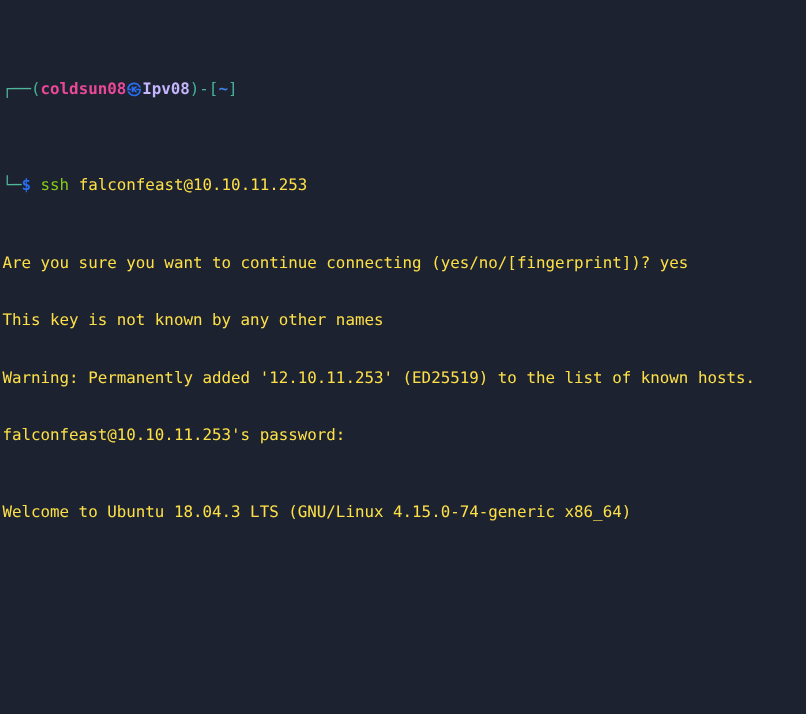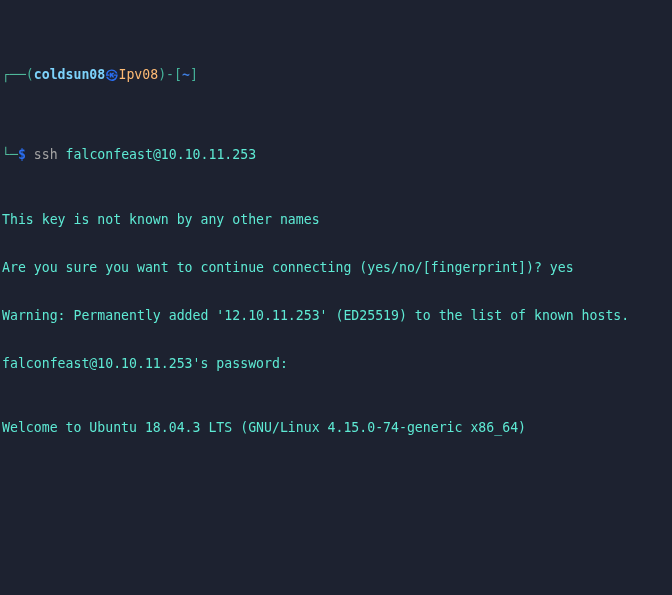--- a/index.html
+++ b/index.html
@@ -27,44 +27,44 @@
     white-space: pre;
     overflow: hidden;
   }
   .line {
     white-space: pre;
     min-height: 16.05px;
   }
   .blank { height: 16.05px; }
 
   
-  .c-default { color: #5eead4; }
+  .c-default { color: #fde047; }
   .c-frame   { color: #4fb89a; }
   .c-paren   { color: #45b39a; }
-  .c-user    { color: #7dd3fc; font-weight: bold; }
+  .c-user    { color: #ec4899; font-weight: bold; }
   .c-sep     { color: #2a6ef0; font-weight: bold; }
-  .c-host    { color: #fdba74; font-weight: normal; }
+  .c-host    { color: #c4b5fd; font-weight: bold; }
   .c-dash    { color: #45b39a; }
   .c-tilde   { color: #3f7fe0; font-weight: bold; }
   .c-dollar-k{ color: #2a6ef0; font-weight: bold; }
-  .c-cmd     { color: #a3a3a3; }
+  .c-cmd     { color: #84cc16; }
 </style>
 </head>
 <body>
 
 <div id="terminal">
 
   
   <div class="line"><span class="c-frame">┌──</span><span class="c-paren">(</span><span class="c-user">coldsun08</span><span class="c-sep">㉿</span><span class="c-host">Ipv08</span><span class="c-paren">)</span><span class="c-dash">-</span><span class="c-dash">[</span><span class="c-tilde">~</span><span class="c-dash">]</span></div>
 
   
   <div class="line"><span class="c-frame">└─</span><span class="c-dollar-k">$</span><span class="c-default"> </span><span class="c-cmd">ssh</span><span class="c-default"> falconfeast@10.10.11.253</span></div>
 
+  <div class="line c-default">Are you sure you want to continue connecting (yes/no/[fingerprint])? yes</div>
   <div class="line c-default">This key is not known by any other names</div>
-  <div class="line c-default">Are you sure you want to continue connecting (yes/no/[fingerprint])? yes</div>
   <div class="line c-default">Warning: Permanently added '12.10.11.253' (ED25519) to the list of known hosts.</div>
   <div class="line c-default">falconfeast@10.10.11.253's password:</div>
 
   <div class="line c-default">Welcome to Ubuntu 18.04.3 LTS (GNU/Linux 4.15.0-74-generic x86_64)</div>
   <div class="blank"></div>
 
   
   
   
   

